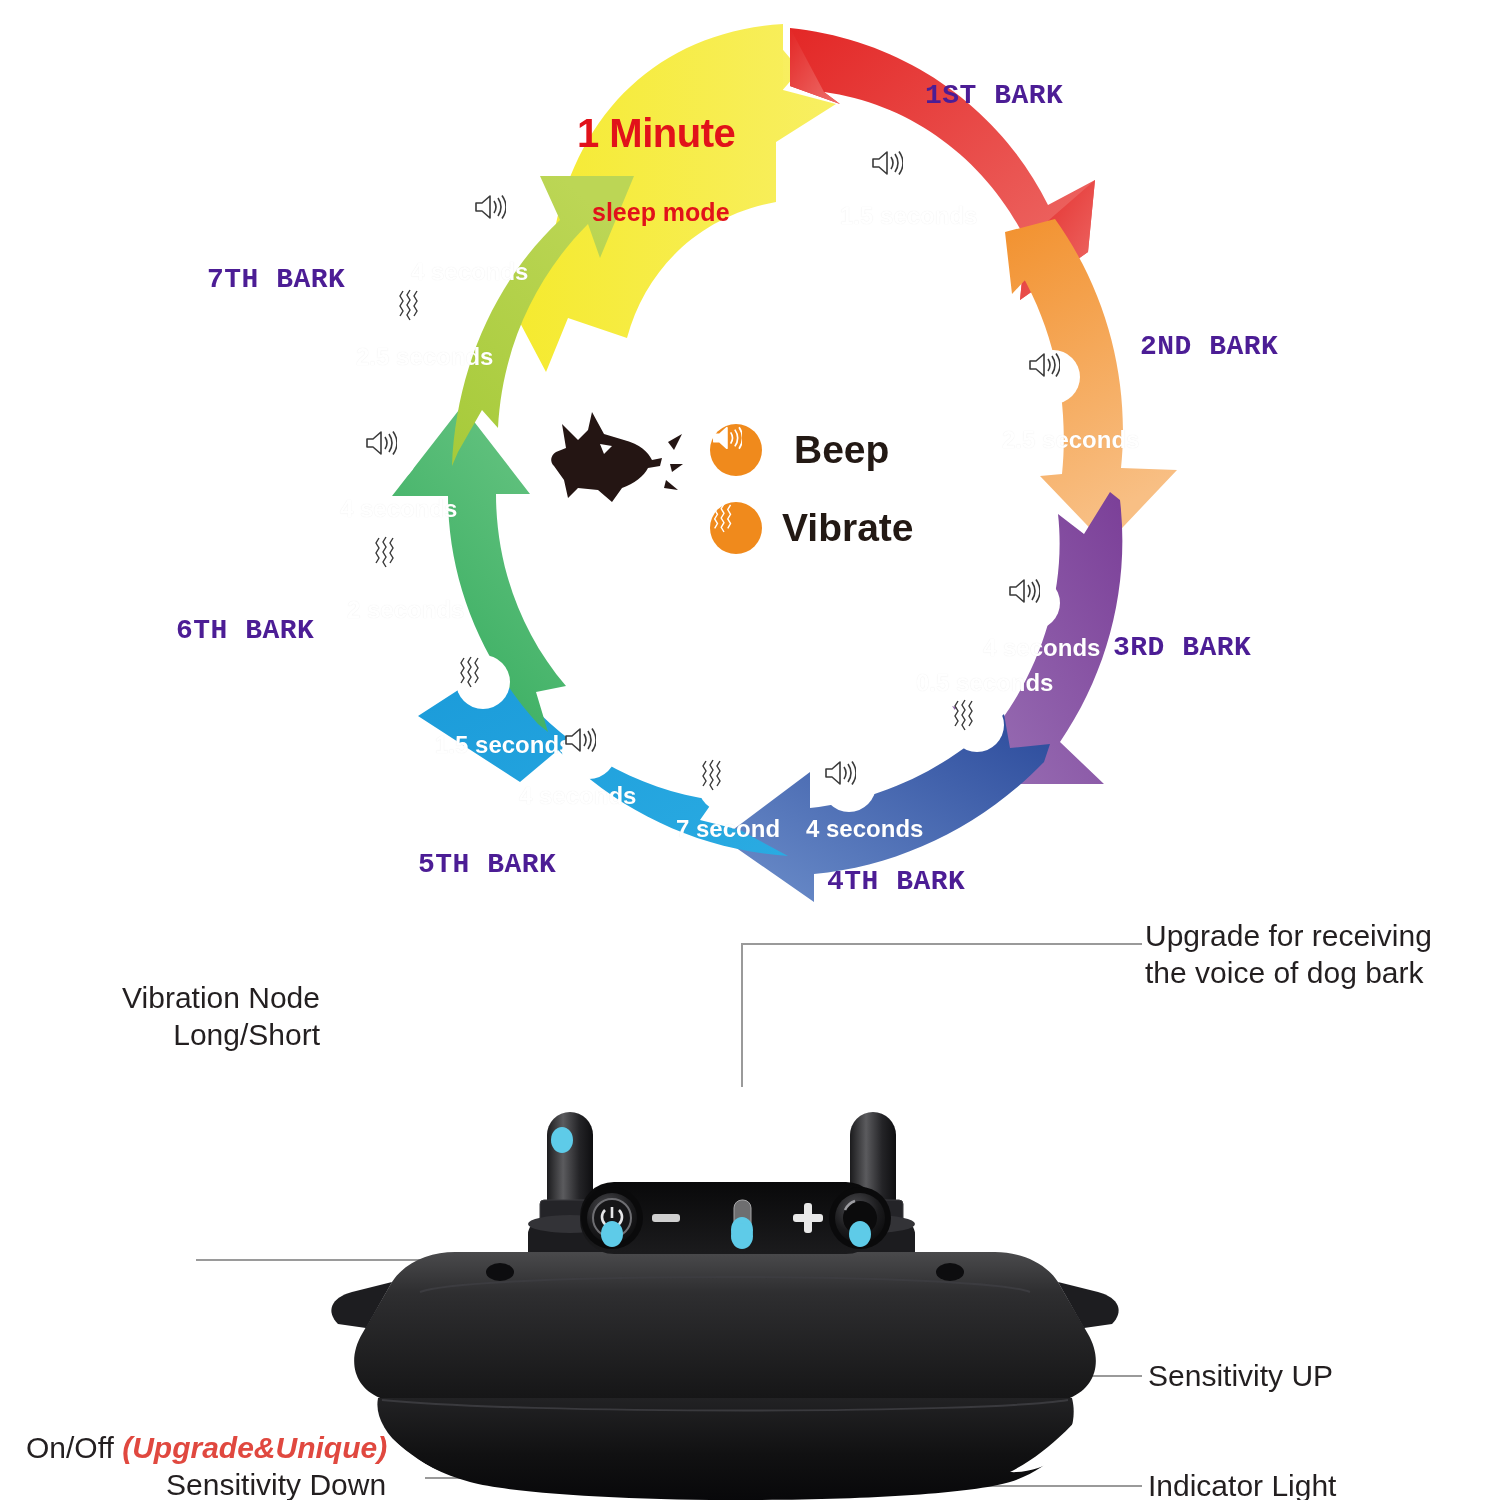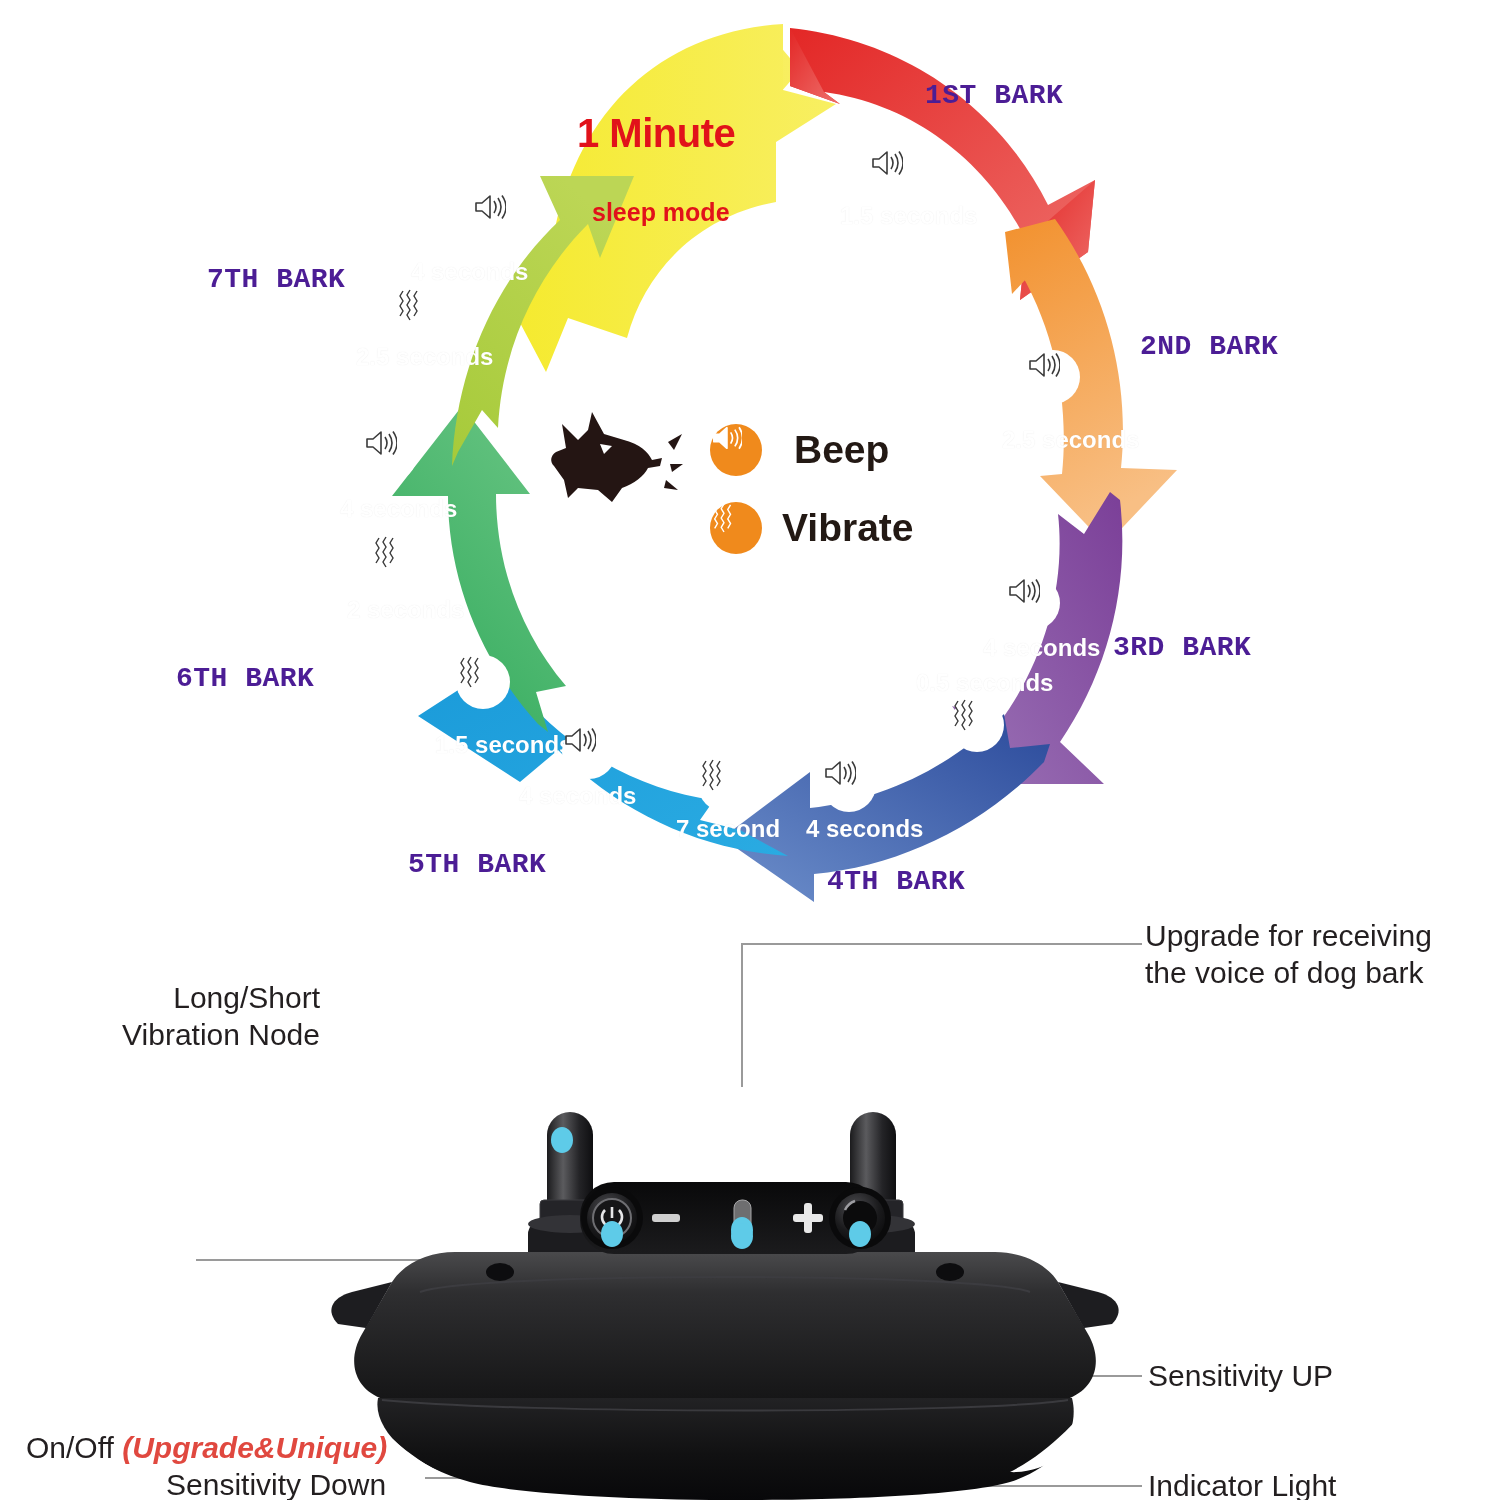--- a/index.html
+++ b/index.html
@@ -251,22 +251,22 @@
     </g>
   </svg>
 
   <div class="sleep-main" style="left:577px;top:111px;">1 Minute</div>
   <div class="sleep-sub" style="left:592px;top:158px;">sleep mode</div>
 
   <div class="bark-label" style="left:925px;top:80px;">1ST BARK</div>
   <div class="bark-label" style="left:1140px;top:331px;">2ND BARK</div>
   <div class="bark-label" style="left:1113px;top:632px;">3RD BARK</div>
   <div class="bark-label" style="left:827px;top:866px;">4TH BARK</div>
-  <div class="bark-label" style="left:408px;top:849px;">5TH BARK</div>
-  <div class="bark-label" style="left:176px;top:615px;margin-top:48px;">6TH BARK</div>
+  <div class="bark-label" style="left:418px;top:849px;">5TH BARK</div>
+  <div class="bark-label" style="left:176px;top:615px;">6TH BARK</div>
   <div class="bark-label" style="left:207px;top:264px;">7TH BARK</div>
 
   <div class="badge" style="left:869px;top:148px;">
     <svg width="34" height="30" viewBox="0 0 34 30">
         <g fill="none" stroke="#3a3a3a" stroke-width="1.6">
       <path d="M4 11 h6 L18 4 v22 L10 19 H4 Z" stroke-linejoin="round"></path>
       <path d="M22 9 q4 6 0 12"></path>
           <path d="M26 6 q6 9 0 18"></path>
           <path d="M30 3.5 q8 11.5 0 23"></path>
     </g>
@@ -593,22 +593,22 @@
     <g>
       <ellipse cx="562" cy="240" rx="11" ry="13" fill="#5ecbe8"></ellipse>
       <ellipse cx="742" cy="330" rx="11" ry="13" fill="#5ecbe8"></ellipse>
       <ellipse cx="612" cy="334" rx="11" ry="13" fill="#5ecbe8"></ellipse>
       <ellipse cx="742" cy="336" rx="11" ry="13" fill="#5ecbe8"></ellipse>
       <ellipse cx="860" cy="334" rx="11" ry="13" fill="#5ecbe8"></ellipse>
     </g>
   </svg>
 
   <div class="callout leftal" style="left:0px;top:80px;width:320px;">
+    <div>Vibration Node</div>
     <div>Long/Short</div>
-    <div>Vibration Node</div>
   </div>
 
   <div class="callout right" style="left:1145px;top:18px;">
     <div>Upgrade for receiving</div>
     <div>the voice of dog bark</div>
   </div>
 
   <div class="callout right" style="left:1148px;top:458px;">
     <div>Sensitivity UP</div>
   </div>

